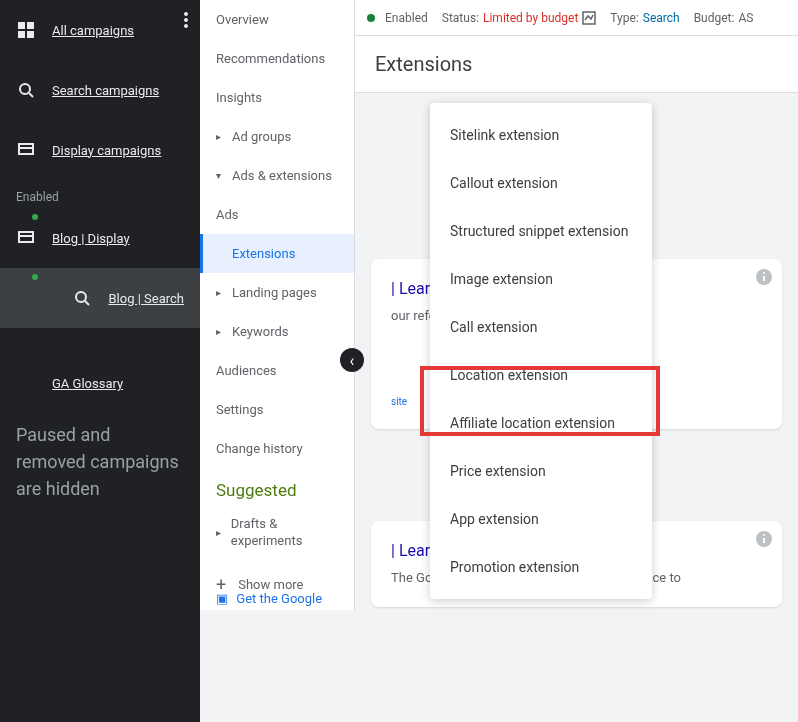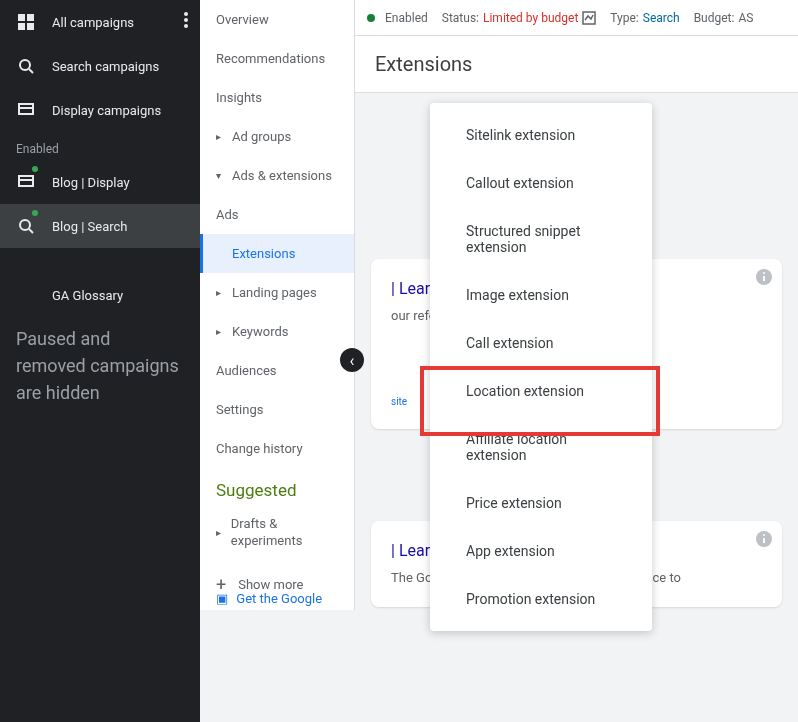--- a/index.html
+++ b/index.html
@@ -1,20 +1,20 @@
 <!DOCTYPE html>
 <html><head>
 <meta charset="utf-8">
 <style>
 * { margin: 0; padding: 0; box-sizing: border-box; font-family: Roboto, Arial, sans-serif; }
 body { width: 798px; height: 722px; overflow: hidden; background: #f1f3f4; position: relative; }
 
 .dark-sidebar { position: absolute; left: 0; top: 0; width: 200px; height: 722px; background: #202124; color: #e8eaed; font-size: 13px; }
-.ds-item { display: flex; align-items: center; padding: 12px 16px; cursor: pointer; position: relative; }
-.ds-item.active { background: #3c4043; }
+.ds-item { display: flex; align-items: center; padding: 20px 16px; cursor: pointer; position: relative; text-decoration: underline; }
+.ds-item.active { background: #3c4043; justify-content: flex-end; }
 .ds-more { position: absolute; right: 12px; top: 12px; color: #e8eaed; cursor: pointer; }
 .ds-icon { width: 20px; height: 20px; margin-right: 16px; display: flex; align-items: center; justify-content: center; flex-shrink: 0; }
 .ds-section { padding: 10px 16px 4px; color: #9aa0a6; font-size: 12px; }
 .ds-indent { padding-left: 52px; margin-top: 28px; }
 .ds-note { padding: 10px 16px; color: #9aa0a6; font-size: 18px; line-height: 1.5; }
 .green-dot { position: absolute; width: 6px; height: 6px; background: #34a853; border-radius: 50%; top: 6px; left: 32px; }
 
 .sub-sidebar { position: absolute; left: 200px; top: 0; width: 155px; height: 610px; background: #fff; border-right: 1px solid #dadce0; font-size: 13px; color: #5f6368; }
 .ss-item { display: flex; align-items: center; padding: 12px 16px; cursor: pointer; position: relative; }
 .ss-item.selected { background: #e8f0fe; color: #1a73e8; border-left: 3px solid #1a73e8; padding-left: 13px; }
@@ -30,21 +30,21 @@
 .status-limited { color: #d93025; }
 .status-seg { display: flex; align-items: center; gap: 4px; }
 .page-title { background: #fff; padding: 16px 20px; font-size: 20px; color: #3c4043; border-bottom: 1px solid #dadce0; }
 
 .ad-card { background: #fff; border-radius: 8px; margin: 16px; padding: 20px; position: relative; box-shadow: 0 1px 2px rgba(60,64,67,.15); }
 .ad-info { position: absolute; top: 10px; right: 10px; color: #bdc1c6; }
 .ad-headline { color: #1a0dab; font-size: 16px; margin-bottom: 8px; }
 .ad-desc { color: #5f6368; font-size: 13px; line-height: 1.5; }
 .ad-link { color: #1a73e8; font-size: 10px; margin-top: 10px; display: inline-block; }
 
-.dropdown { position: absolute; left: 430px; top: 103px; width: 222px; background: #fff; box-shadow: 0 2px 10px rgba(0,0,0,.2); border-radius: 4px; z-index: 10; padding: 8px 16px; }
+.dropdown { position: absolute; left: 430px; top: 103px; width: 222px; background: #fff; box-shadow: 0 2px 10px rgba(0,0,0,.2); border-radius: 4px; z-index: 10; padding: 8px 0; }
 .dd-item { padding: 16px 20px; font-size: 14px; color: #3c4043; cursor: pointer; position: relative; }
 .dd-item.hover { background: #f1f3f4; }
 .highlight-box { position: absolute; border: 4px solid #e53935; pointer-events: none; z-index: 20; }
 .cursor-icon { position: absolute; font-size: 12px; color: #3c4043; }
 
 svg { display: block; }
 </style>
 </head>
 <body>
 

